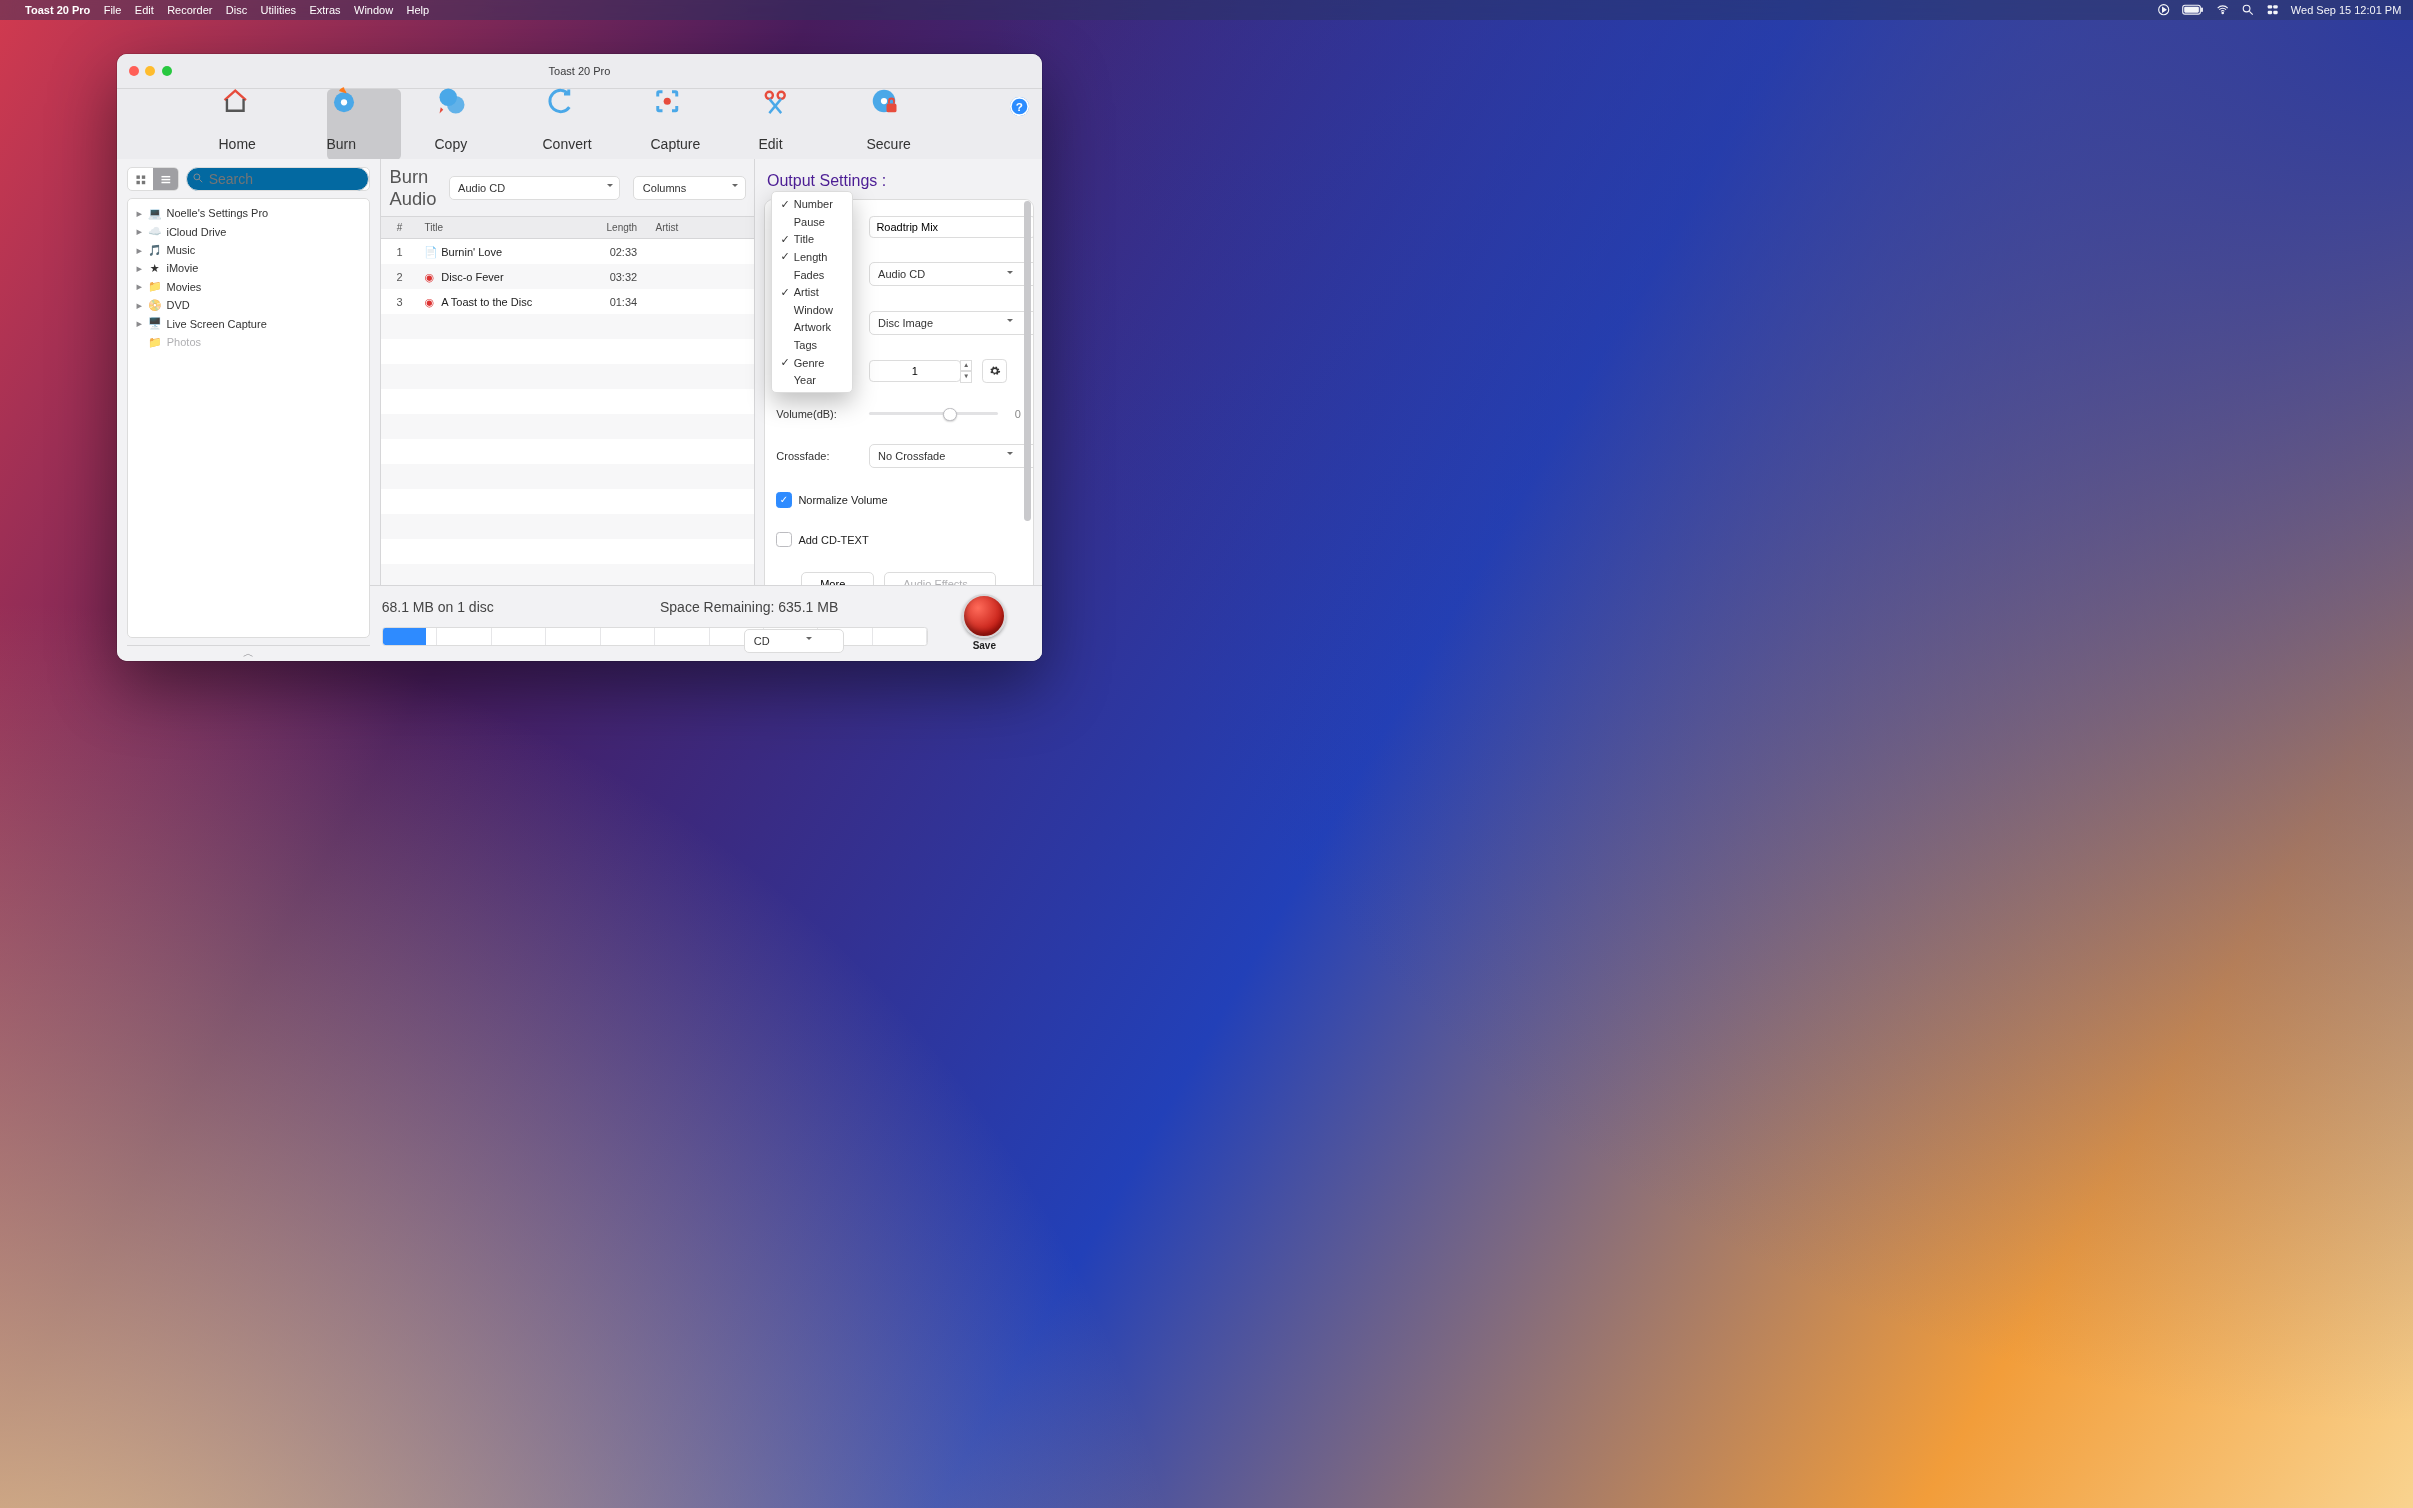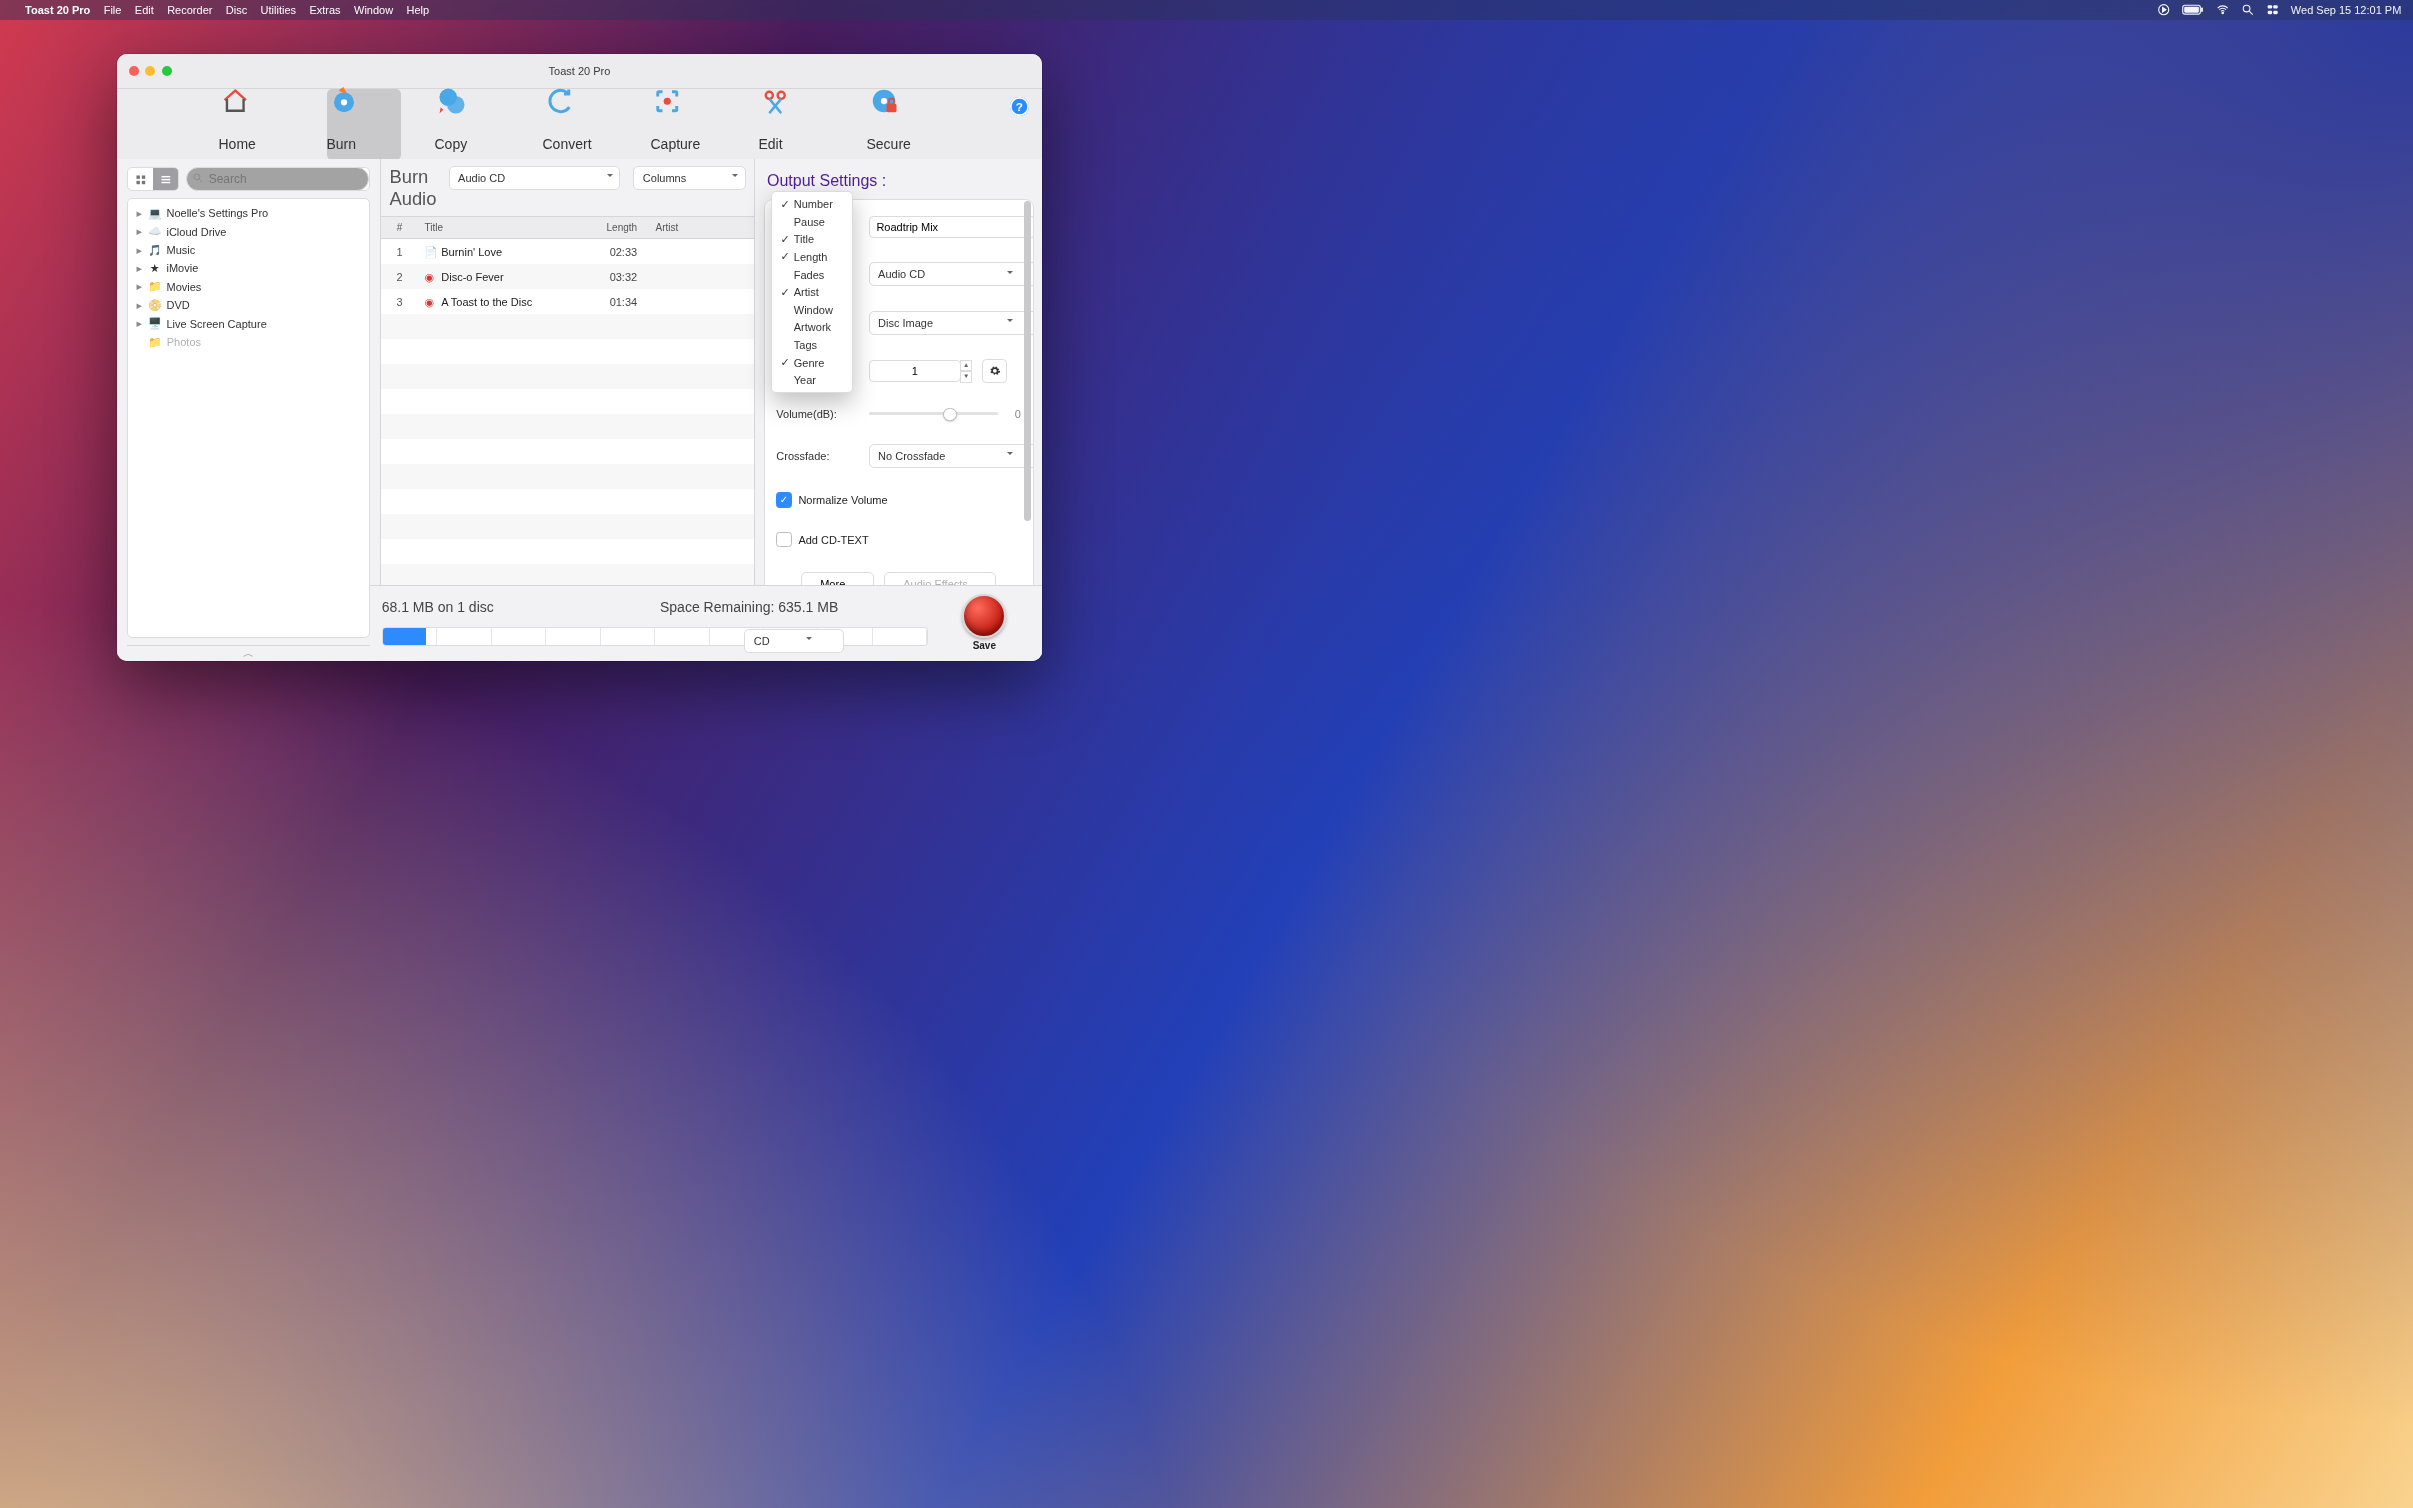--- a/index.html
+++ b/index.html
@@ -56,33 +56,33 @@
   .sidebar{width:243px;padding:8.4px 10px 0 10px;display:flex;flex-direction:column;gap:6.7px}
   .center{flex:1;display:flex;flex-direction:column;border-left:0.8px solid var(--divider);border-right:0.8px solid var(--divider);min-width:0}
   .rightpane{width:270px;padding:8.4px 8.4px 0 8.4px;display:flex;flex-direction:column;min-width:0}
 
   
   .sb-top{display:flex;align-items:center;gap:6.7px}
   .seg{display:flex;border:0.8px solid var(--panel-border);border-radius:5px;overflow:hidden;background:#fff}
   .seg button{border:0;background:transparent;width:25px;height:22px;display:flex;align-items:center;justify-content:center}
   .seg button.active{background:#9f9fa3}
   .search{flex:1;position:relative}
-  .search input{width:100%;height:22px;border:0.8px solid var(--panel-border);border-radius:12px;background:#a3a3a3;padding:0 6.7px 0 22px;font-size:12px}
+  .search input{width:100%;height:22px;border:0.8px solid var(--panel-border);border-radius:12px;background:#0369a1;padding:0 6.7px 0 22px;font-size:14px}
   .search .mag{position:absolute;left:5.9px;top:4.2px;color:#8a8a8d}
   .popout{width:23.5px;height:22px;border:0.8px solid var(--panel-border);border-radius:5px;background:#fff;display:flex;align-items:center;justify-content:center}
 
   .sb-list{border:0.8px solid var(--panel-border);border-radius:5px;background:#fff;flex:1;padding:5px 3.4px;overflow:auto}
   .sb-item{display:flex;align-items:center;gap:5px;padding:2.5px 5px;font-size:11px;color:#333}
   .sb-tri{width:6.7px;color:#8a8a8d}
   .sb-ic{width:13.4px;height:13.4px;display:inline-flex;align-items:center;justify-content:center}
   .sb-muted{color:#b0b0b3}
   .sb-footer{height:15px;display:flex;align-items:center;justify-content:center;color:#8a8a8d;border-top:0.8px solid var(--divider)}
 
   
-  .c-head{display:flex;align-items:flex-start;gap:6.7px;padding:6.7px 8.4px}
+  .c-head{display:flex;align-items:center;gap:6.7px;padding:6.7px 8.4px}
   .c-title{font-size:18.4px;font-weight:400;color:#555;margin-right:5px}
   .combo{position:relative;flex:0 0 auto}
   .combo select,.combo .cbtn{appearance:none;border:0.8px solid var(--panel-border);background:#fff;border-radius:5px;height:22px;padding:0 22px 0 8.4px;font-size:11px;color:#333}
   .combo .cbtn{display:inline-flex;align-items:center}
   .combo::after{content:"";position:absolute;right:7.5px;top:8.4px;border:3.4px solid transparent;border-top-color:#666}
   .combo.lg .cbtn{width:139px}
   .combo.sm .cbtn{width:80px}
 
   
   .thead{display:flex;background:#ececee;border-top:0.8px solid var(--divider);border-bottom:0.8px solid var(--divider);font-size:10px;color:#555}

